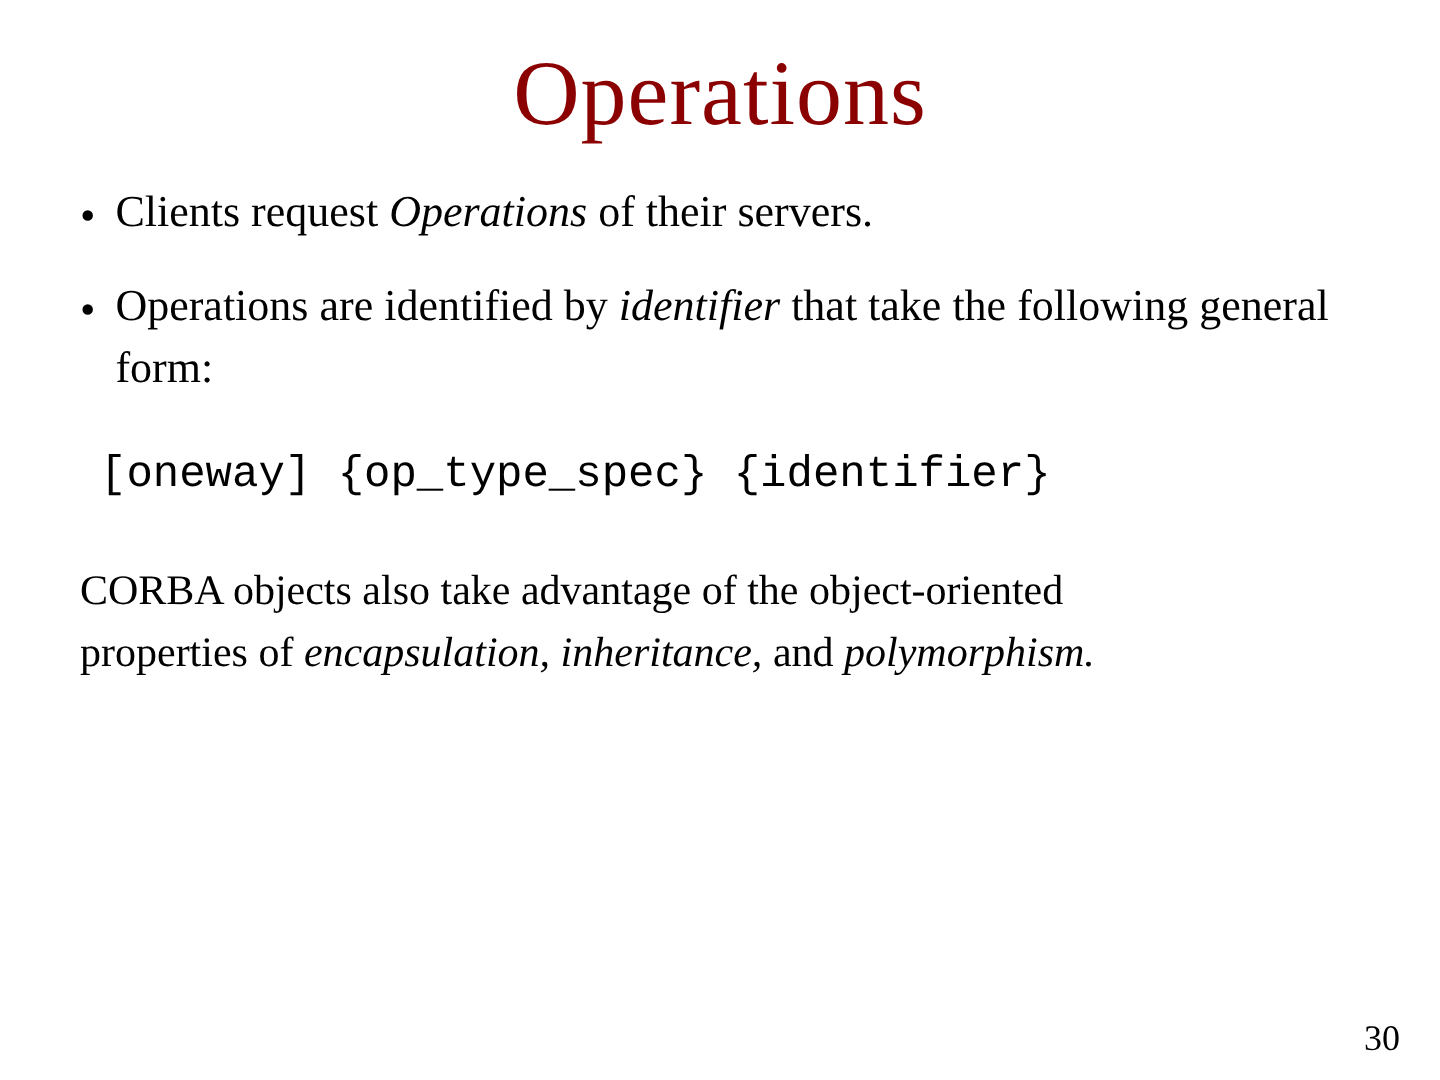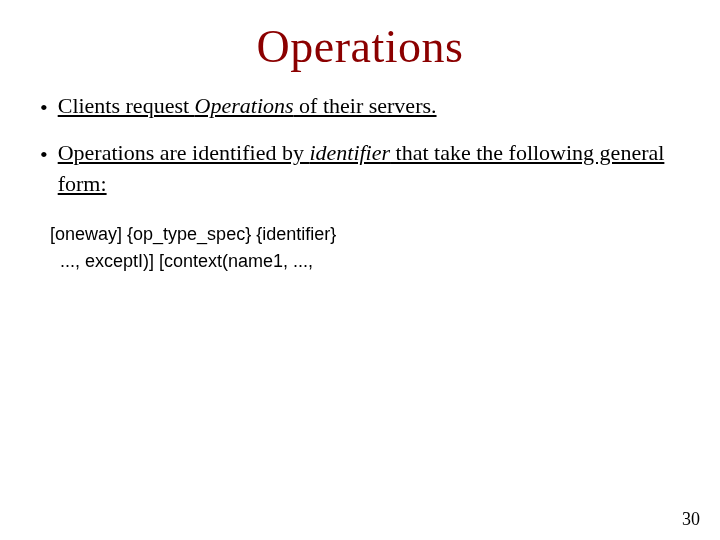--- a/index.html
+++ b/index.html
@@ -47,30 +47,29 @@
 
     .bullet-dot {
       margin-right: 10px;
       font-size: 22px;
       flex-shrink: 0;
       margin-top: 2px;
     }
 
     .bullet-text {
       flex: 1;
-      text-decoration: underline;
     }
 
     .italic {
       font-style: italic;
     }
 
     .code-block {
-      font-family: Liberation Sans, sans-serif;
-      font-size: 18px;
+      font-family: Liberation Mono, monospace;
+      font-size: 22px;
       color: #000000;
       line-height: 1.5;
       margin: 8px 0 16px 0;
       padding-left: 10px;
     }
 
     .corba-text {
       font-size: 21px;
       font-family: 'Times New Roman', Times, serif;
       color: #000000;
@@ -104,19 +103,22 @@
 
   <div class="bullet-item">
     <span class="bullet-dot">•</span>
     <span class="bullet-text">
       Operations are identified by <span class="italic">identifier</span> that take the following general form:
     </span>
   </div>
 
   <div class="code-block">
     <div>[oneway] {op_type_spec} {identifier}</div>
-    <div>&nbsp;&nbsp;..., exceptI)] [context(name1, ...,</div>
   </div>
 
+  <div class="corba-text">
+    <span>CORBA objects also take advantage of the object-oriented</span><br>
+    <span>properties of <span class="italic">encapsulation,</span> <span class="italic">inheritance,</span> and <span class="italic">polymorphism.</span></span>
+  </div>
 
 </div>
 
 <div class="page-number">30</div>
 
 </body></html>

